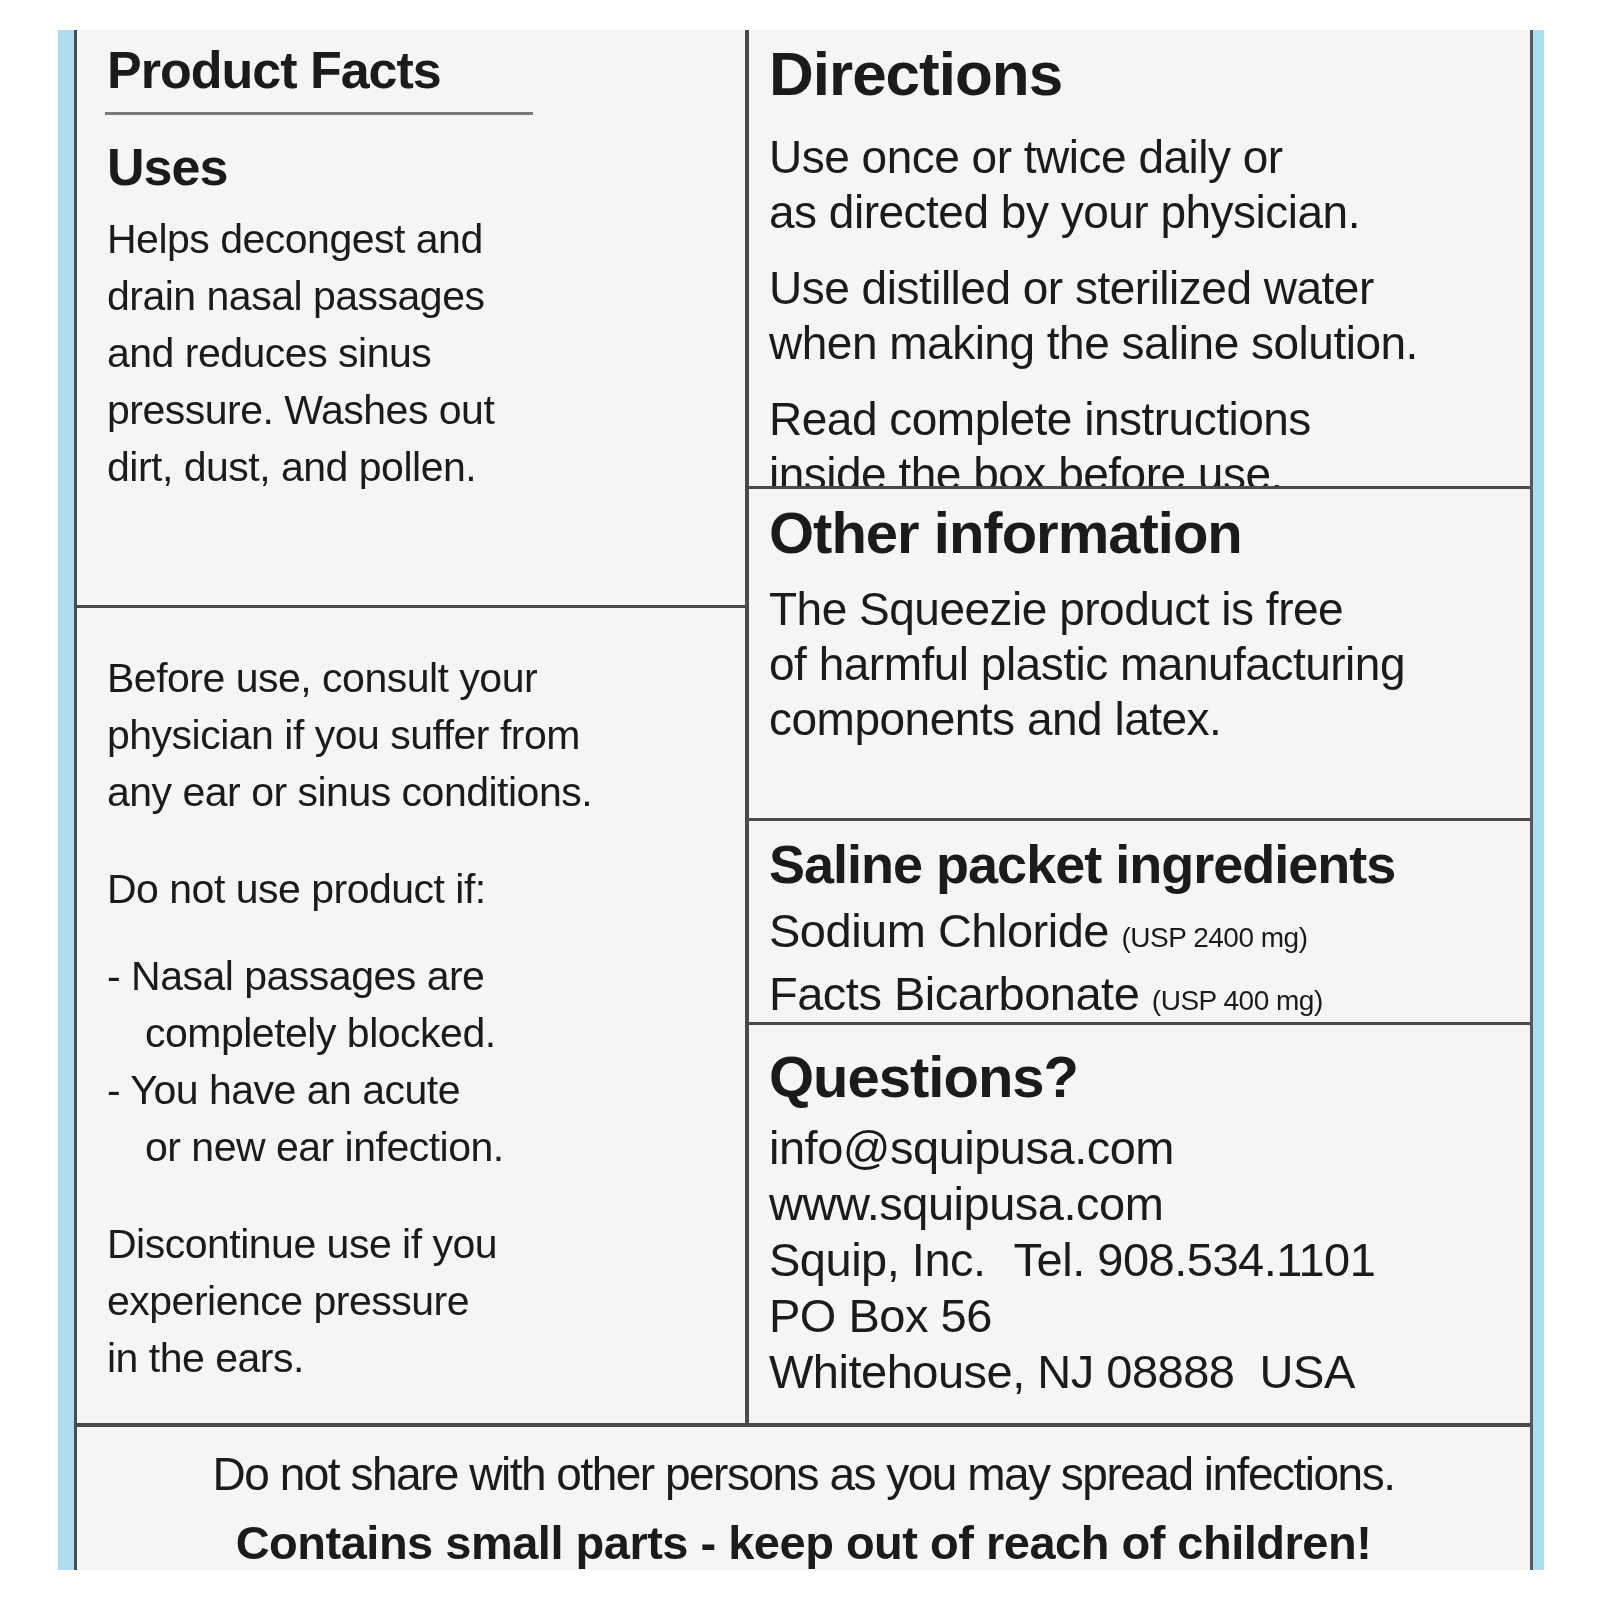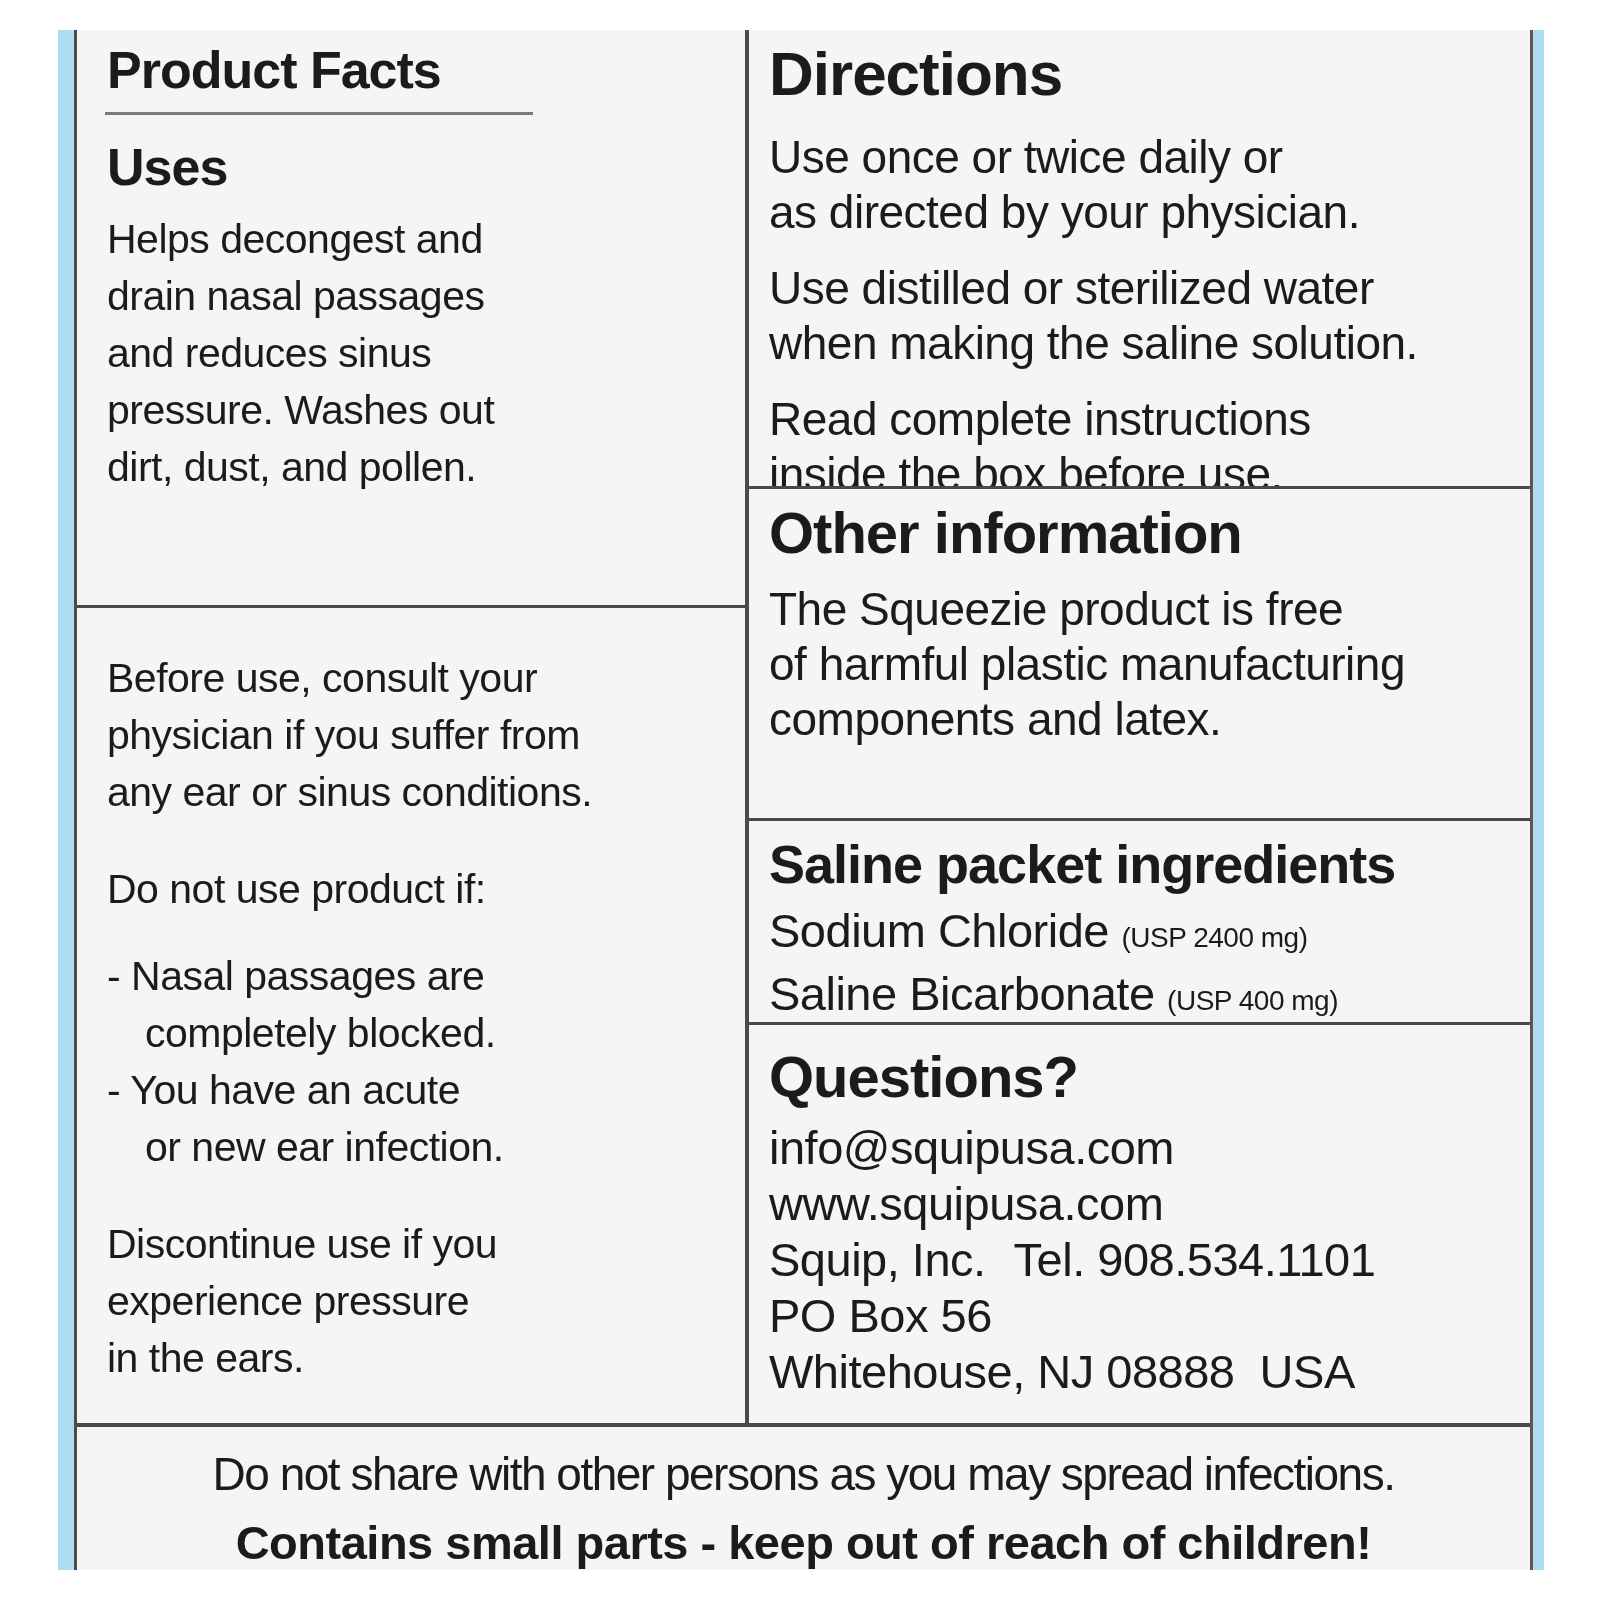--- a/index.html
+++ b/index.html
@@ -160,21 +160,21 @@
               <div>components and latex.</div>
             </div>
           </div>
 
           <div class="rdiv d2"></div>
 
           <div class="sec sec-saline">
             <div class="h2-saline">Saline packet ingredients</div>
             <div class="saline-rows">
               <div class="saline-row"><span>Sodium Chloride </span><span class="usp">(USP 2400 mg)</span></div>
-              <div class="saline-row"><span>Saline Bicarbonate </span><span class="usp">(USP 400 mg)</span></div>
+              <div class="saline-row"><span>Facts Bicarbonate </span><span class="usp">(USP 400 mg)</span></div>
             </div>
           </div>
 
           <div class="rdiv d3"></div>
 
           <div class="sec sec-questions">
             <div class="h2-q">Questions?</div>
             <div class="q-lines">
               <div class="q-line">info@squipusa.com</div>
               <div class="q-line">www.squipusa.com</div>

